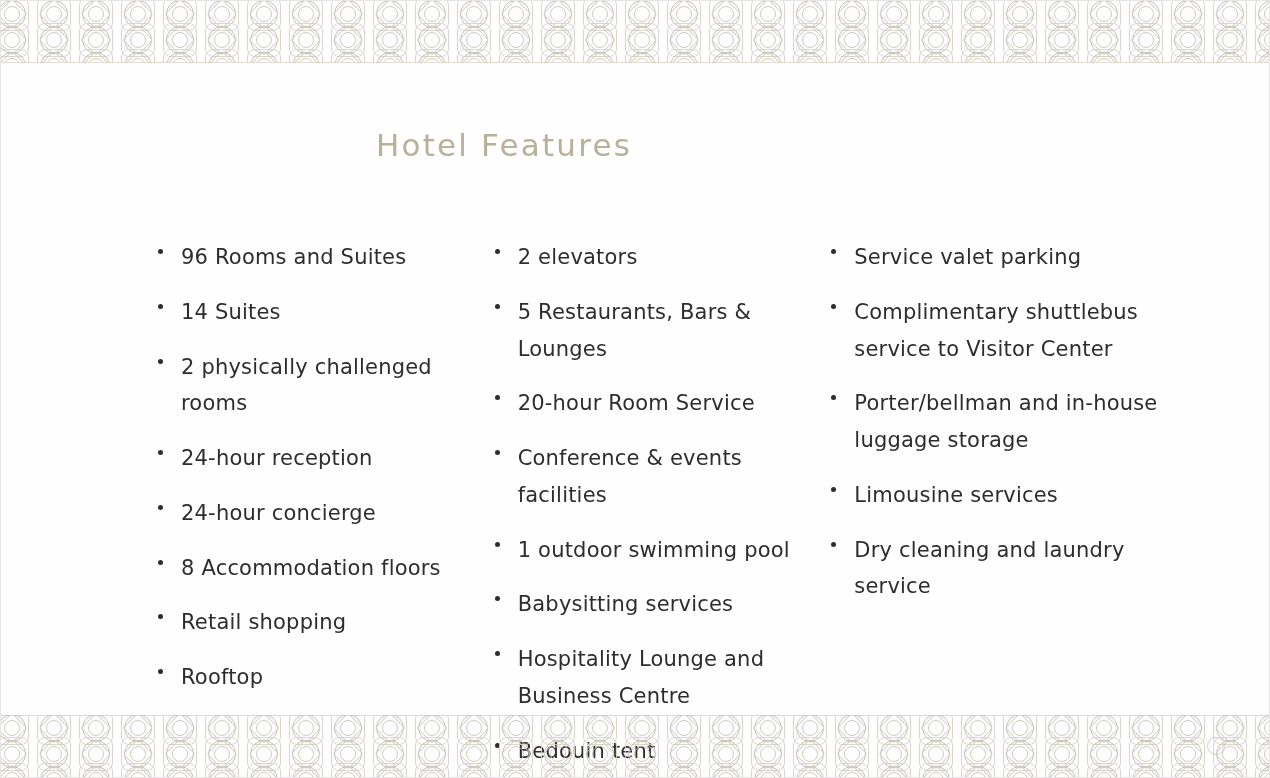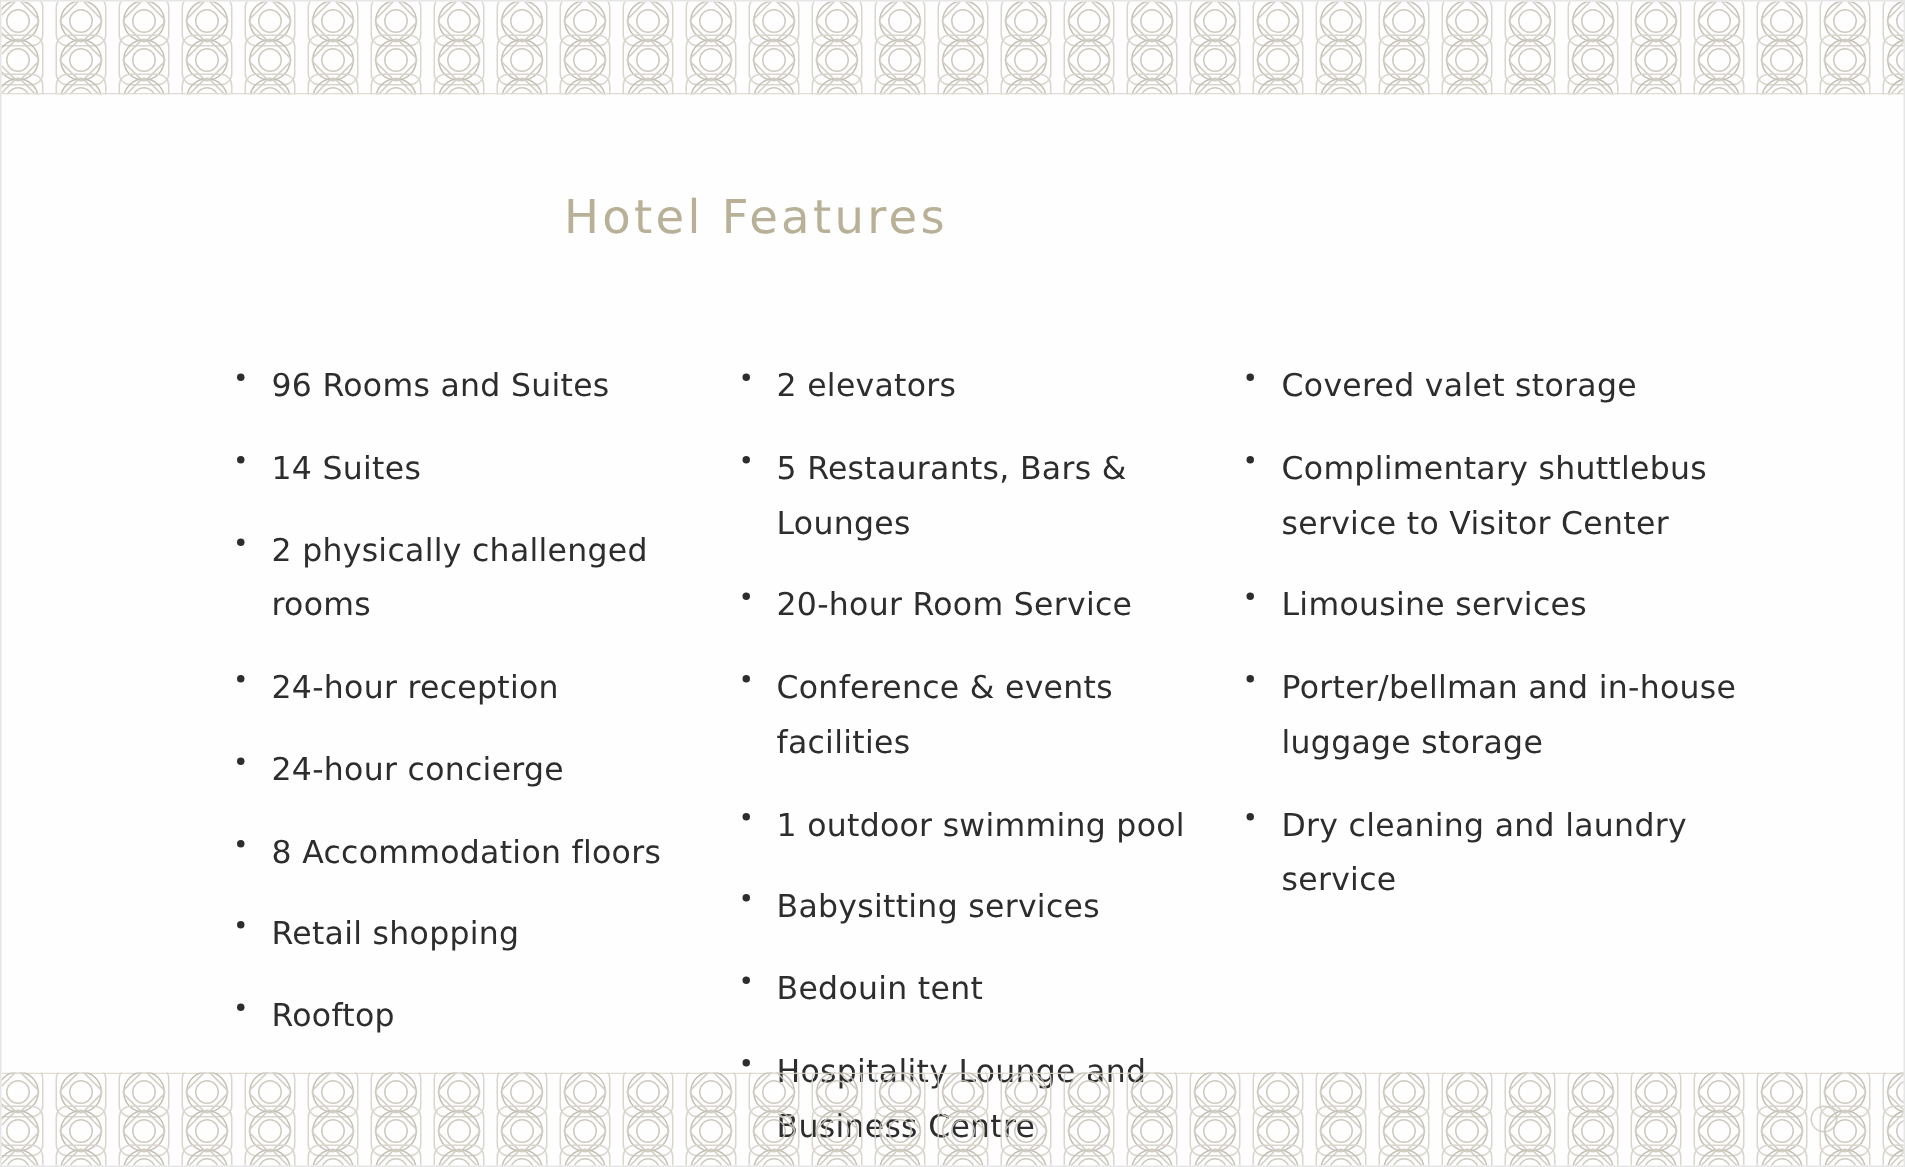--- a/index.html
+++ b/index.html
@@ -561,30 +561,30 @@
         </ul>
     </div>
     <div class="col c2">
       <ul class="feature-list" id="list-1">
           <li><span class="bullet"></span><span>2 elevators</span></li>
           <li><span class="bullet"></span><span>5 Restaurants, Bars &amp; Lounges</span></li>
           <li><span class="bullet"></span><span>20-hour Room Service</span></li>
           <li><span class="bullet"></span><span>Conference &amp; events facilities</span></li>
           <li><span class="bullet"></span><span>1 outdoor swimming pool</span></li>
           <li><span class="bullet"></span><span>Babysitting services</span></li>
+          <li><span class="bullet"></span><span>Hospitality Lounge and Business Centre</span></li>
           <li><span class="bullet"></span><span>Bedouin tent</span></li>
-          <li><span class="bullet"></span><span>Hospitality Lounge and Business Centre</span></li>
         </ul>
     </div>
     <div class="col c3">
       <ul class="feature-list" id="list-2">
-          <li><span class="bullet"></span><span>Covered valet storage</span></li>
+          <li><span class="bullet"></span><span>Service valet parking</span></li>
           <li><span class="bullet"></span><span>Complimentary shuttlebus service to Visitor Center</span></li>
+          <li><span class="bullet"></span><span>Porter/bellman and in-house luggage storage</span></li>
           <li><span class="bullet"></span><span>Limousine services</span></li>
-          <li><span class="bullet"></span><span>Porter/bellman and in-house luggage storage</span></li>
           <li><span class="bullet"></span><span>Dry cleaning and laundry service</span></li>
         </ul>
     </div>
   </div>
 
   <div class="ornament-band bottom">
     <div class="band-rule" style="top:0"></div>
     <div class="ornament-row r1" id="orn-b1">
         <div class="motif">
           <div class="petal"></div>

